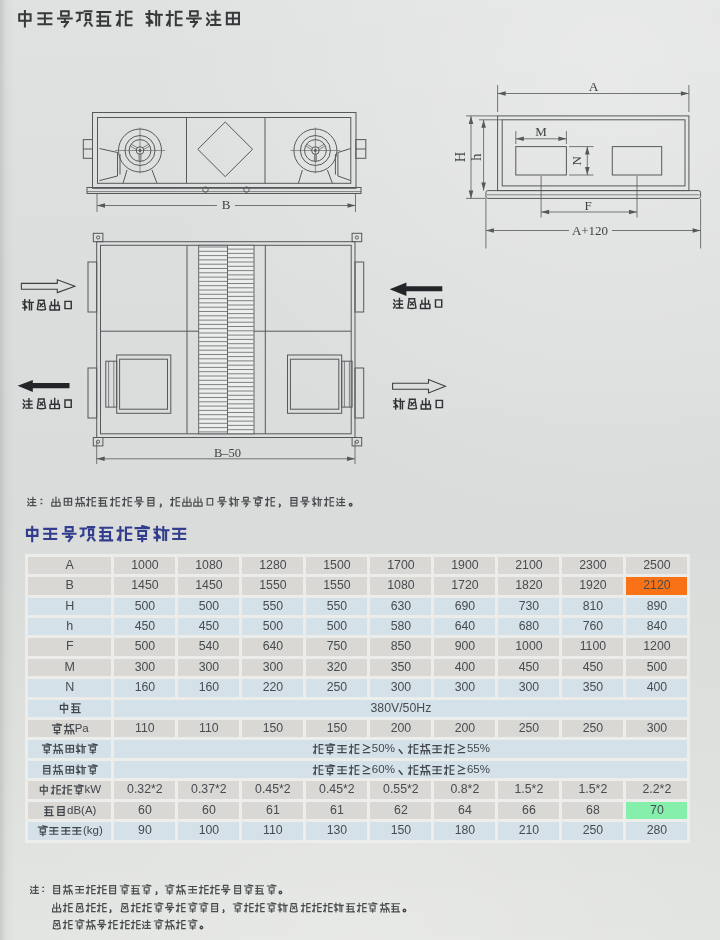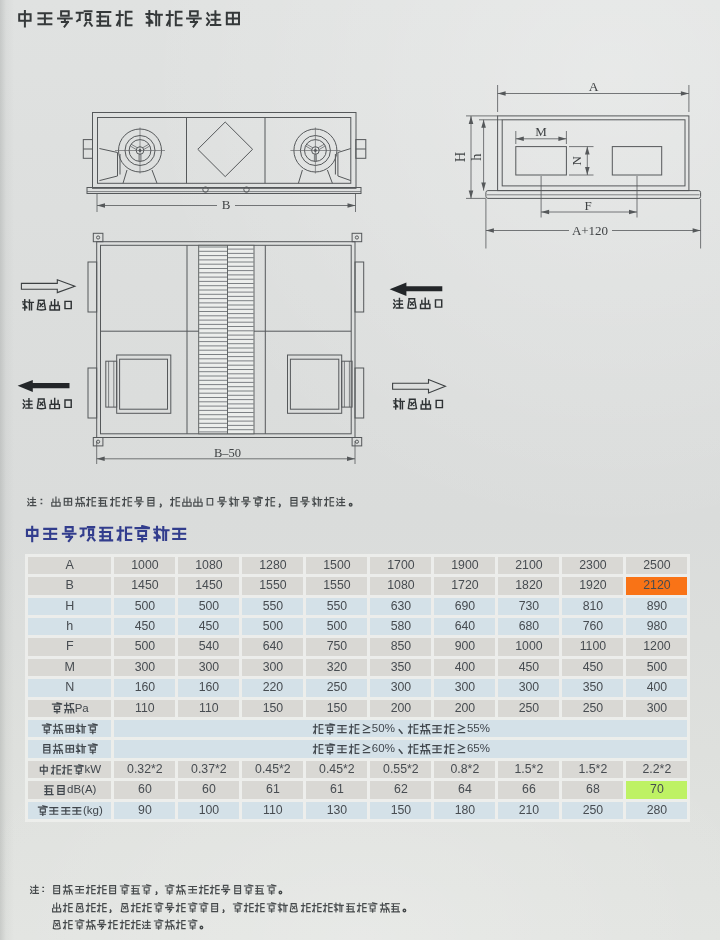--- a/index.html
+++ b/index.html
@@ -474,21 +474,21 @@
       <tr>
         <td class="lb lat2" style="background:#d4e1e8">h</td>
         <td style="background:#d4e1e8">450</td>
         <td style="background:#d4e1e8">450</td>
         <td style="background:#d4e1e8">500</td>
         <td style="background:#d4e1e8">500</td>
         <td style="background:#d4e1e8">580</td>
         <td style="background:#d4e1e8">640</td>
         <td style="background:#d4e1e8">680</td>
         <td style="background:#d4e1e8">760</td>
-        <td style="background:#d4e1e8">980</td>
+        <td style="background:#d4e1e8">840</td>
       </tr>
       <tr>
         <td class="lb lat2" style="background:#d9d8d4">F</td>
         <td style="background:#d9d8d4">500</td>
         <td style="background:#d9d8d4">540</td>
         <td style="background:#d9d8d4">640</td>
         <td style="background:#d9d8d4">750</td>
         <td style="background:#d9d8d4">850</td>
         <td style="background:#d9d8d4">900</td>
         <td style="background:#d9d8d4">1000</td>
@@ -511,20 +511,28 @@
         <td class="lb lat2" style="background:#d4e1e8">N</td>
         <td style="background:#d4e1e8">160</td>
         <td style="background:#d4e1e8">160</td>
         <td style="background:#d4e1e8">220</td>
         <td style="background:#d4e1e8">250</td>
         <td style="background:#d4e1e8">300</td>
         <td style="background:#d4e1e8">300</td>
         <td style="background:#d4e1e8">300</td>
         <td style="background:#d4e1e8">350</td>
         <td style="background:#d4e1e8">400</td>
+      </tr>
+      <tr>
+        <td class="lb" style="background:#d4e1e8"><svg viewBox="0 0 100 100" style="width:12.0px;height:12.0px;display:inline-block;vertical-align:middle;color:#3f454b">
+            <use href="#S0" stroke="currentColor" stroke-width="10"></use>
+          </svg><svg viewBox="0 0 100 100" style="width:12.0px;height:12.0px;display:inline-block;vertical-align:middle;color:#3f454b">
+            <use href="#S8" stroke="currentColor" stroke-width="10"></use>
+          </svg></td>
+        <td colspan="9" style="background:#d4e1e8">380V/50Hz</td>
       </tr>
       <tr>
         <td class="lb" style="background:#d9d8d4"><svg viewBox="0 0 100 100" style="width:12.0px;height:12.0px;display:inline-block;vertical-align:middle;color:#3f454b">
             <use href="#S5" stroke="currentColor" stroke-width="10"></use>
           </svg><svg viewBox="0 0 100 100" style="width:12.0px;height:12.0px;display:inline-block;vertical-align:middle;color:#3f454b">
             <use href="#S13" stroke="currentColor" stroke-width="10"></use>
           </svg><span class="lat">Pa</span></td>
         <td style="background:#d9d8d4">110</td>
         <td style="background:#d9d8d4">110</td>
         <td style="background:#d9d8d4">150</td>
@@ -634,21 +642,21 @@
             <use href="#S3" stroke="currentColor" stroke-width="10"></use>
           </svg><span class="lat">dB(A)</span></td>
         <td style="background:#d9d8d4">60</td>
         <td style="background:#d9d8d4">60</td>
         <td style="background:#d9d8d4">61</td>
         <td style="background:#d9d8d4">61</td>
         <td style="background:#d9d8d4">62</td>
         <td style="background:#d9d8d4">64</td>
         <td style="background:#d9d8d4">66</td>
         <td style="background:#d9d8d4">68</td>
-        <td style="background:#bef264">70</td>
+        <td style="background:#86efac">70</td>
       </tr>
       <tr>
         <td class="lb" style="background:#d4e1e8"><svg viewBox="0 0 100 100" style="width:11.6px;height:11.6px;display:inline-block;vertical-align:middle;color:#3f454b">
             <use href="#S5" stroke="currentColor" stroke-width="10"></use>
           </svg><svg viewBox="0 0 100 100" style="width:11.6px;height:11.6px;display:inline-block;vertical-align:middle;color:#3f454b">
             <use href="#S1" stroke="currentColor" stroke-width="10"></use>
           </svg><svg viewBox="0 0 100 100" style="width:11.6px;height:11.6px;display:inline-block;vertical-align:middle;color:#3f454b">
             <use href="#S1" stroke="currentColor" stroke-width="10"></use>
           </svg><svg viewBox="0 0 100 100" style="width:11.6px;height:11.6px;display:inline-block;vertical-align:middle;color:#3f454b">
             <use href="#S1" stroke="currentColor" stroke-width="10"></use>

